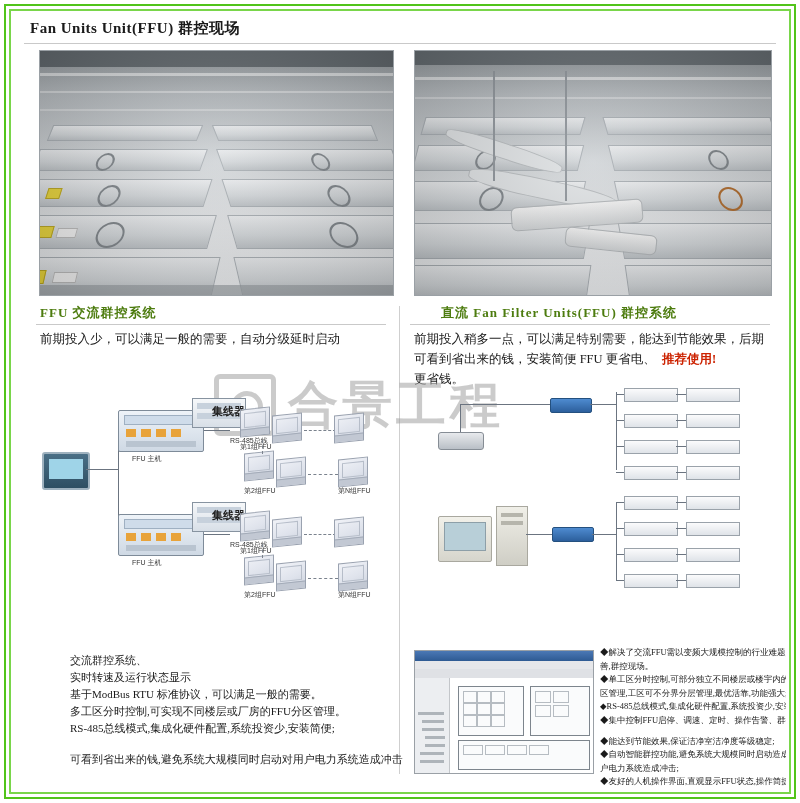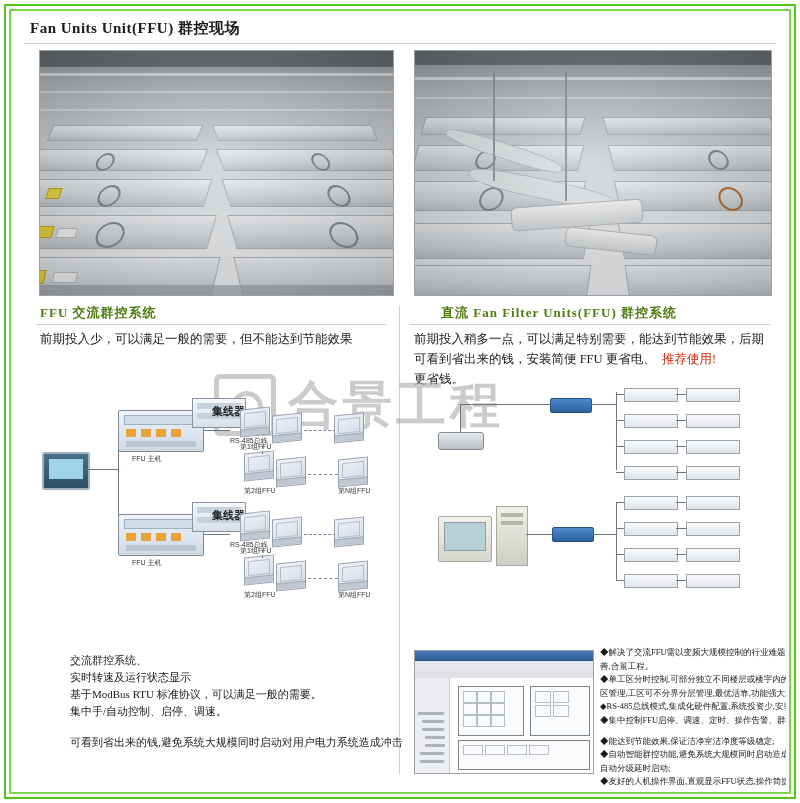--- a/index.html
+++ b/index.html
@@ -105,21 +105,21 @@
     font-family:Liberation Serif, serif;
     font-size:13px;font-weight:bold;color:#4d7c0f;
     letter-spacing:1px;
   }
   .sub-rule{position:absolute;height:1px;background:#c9c9c9;}
   .sub-desc{
     position:absolute;
     font-family:"Liberation Serif", serif;
     font-size:12.5px;color:#1a1a1a;line-height:20px;
   }
-  .rec{color:#cc2200;font-weight:normal;}
+  .rec{color:#cc2200;font-weight:bold;}
 
   
   .watermark{
     position:absolute;left:200px;top:356px;
     width:380px;height:70px;
     display:flex;align-items:center;
     color:rgba(160,160,160,0.55);
     font-family:"Liberation Serif", serif;
     font-weight:bold;font-size:50px;letter-spacing:4px;
     pointer-events:none;
@@ -350,21 +350,21 @@
       <div class="duct" style="left:150px;top:180px;width:90px;height:18px;transform:rotate(6deg);"></div>
       <div class="line" style="left:78px;top:20px;width:2px;height:110px;background:#8d9399;"></div>
       <div class="line" style="left:150px;top:20px;width:2px;height:130px;background:#8d9399;"></div>
       <div class="photo-vignette"></div>
     </div>
 
     <div class="col-sep"></div>
 
     <div class="sub-head" style="left:26px;top:290px;">FFU 交流群控系统</div>
     <div class="sub-rule" style="left:22px;top:310px;width:350px;"></div>
-    <div class="sub-desc" style="left:26px;top:315px;width:350px;">前期投入少，可以满足一般的需要，但不能达到节能效果</div>
+    <div class="sub-desc" style="left:26px;top:315px;width:350px;">前期投入少，可以满足一般的需要，自动分级延时启动</div>
 
     <div class="sub-head" style="left:392px;top:290px;margin-left:35px;">直流 Fan Filter Units(FFU) 群控系统</div>
     <div class="sub-rule" style="left:396px;top:310px;width:360px;"></div>
     <div class="sub-desc" style="left:400px;top:315px;width:360px;">前期投入稍多一点，可以满足特别需要，能达到节能效果，后期</div>
     <div class="sub-desc" style="left:400px;top:335px;width:250px;">可看到省出来的钱，安装简便 FFU 更省电、更省钱。</div>
     <div class="sub-desc rec" style="left:648px;top:335px;">推荐使用!</div>
 
     <div class="watermark">
       <div class="wm-mark"></div>
       <span>合景工程</span>
@@ -505,21 +505,22 @@
       <div class="net-node" style="left:210px;top:200px;width:52px;"></div>
       <div class="net-node" style="left:272px;top:200px;width:52px;"></div>
       <div class="line" style="left:262px;top:206px;width:10px;height:1px;"></div>
       <div class="line" style="left:202px;top:206px;width:8px;height:1px;"></div>
     </div>
 
     <div class="bullets" style="left:56px;top:638px;width:320px;">
       <div>交流群控系统、</div>
       <div>实时转速及运行状态显示</div>
       <div>基于ModBus RTU 标准协议，可以满足一般的需要。</div>
-      <div>集中手/自动控制、启停、调速。</div>
+      <div>多工区分时控制,可实现不同楼层或厂房的FFU分区管理。</div>
+      <div>RS-485总线模式,集成化硬件配置,系统投资少,安装简便;</div>
       <div style="height:14px;"></div>
       <div>可看到省出来的钱,避免系统大规模同时启动对用户电力系统造成冲击</div>
     </div>
 
     <div class="sw-shot">
       <div class="sw-title"></div>
       <div class="sw-menu"></div>
       <div class="sw-tool"></div>
       <div class="sw-left">
         <div class="sw-tree" style="top:34px;width:26px;"></div>
@@ -552,28 +553,28 @@
           <div class="sw-cell" style="left:4px;top:4px;width:18px;height:8px;"></div>
           <div class="sw-cell" style="left:26px;top:4px;width:18px;height:8px;"></div>
           <div class="sw-cell" style="left:48px;top:4px;width:18px;height:8px;"></div>
           <div class="sw-cell" style="left:70px;top:4px;width:18px;height:8px;"></div>
         </div>
       </div>
     </div>
 
     <div class="bullets-right" style="left:586px;top:632px;width:180px;">
       <div>◆解决了交流FFU需以变频大规模控制的行业难题,功能完</div>
-      <div>善,合景工程。</div>
+      <div>善,群控现场。</div>
       <div>◆单工区分时控制,可部分独立不同楼层或楼宇内的FFU分</div>
       <div>区管理,工区可不分界分层管理,最优活靠,功能强大;</div>
       <div>◆RS-485总线模式,集成化硬件配置,系统投资少,安装简便;</div>
       <div>◆集中控制FFU启停、调速、定时、操作告警、群控联;</div>
       <div style="height:7px;"></div>
       <div>◆能达到节能效果,保证洁净室洁净度等级稳定;</div>
       <div>◆自动智能群控功能,避免系统大规模同时启动造成对用</div>
-      <div>自动分级延时启动;</div>
+      <div>户电力系统造成冲击;</div>
       <div>◆友好的人机操作界面,直观显示FFU状态,操作简捷;</div>
       <div style="height:7px;"></div>
 
     </div>
 
   </div>
 </div>
 
 </body></html>

